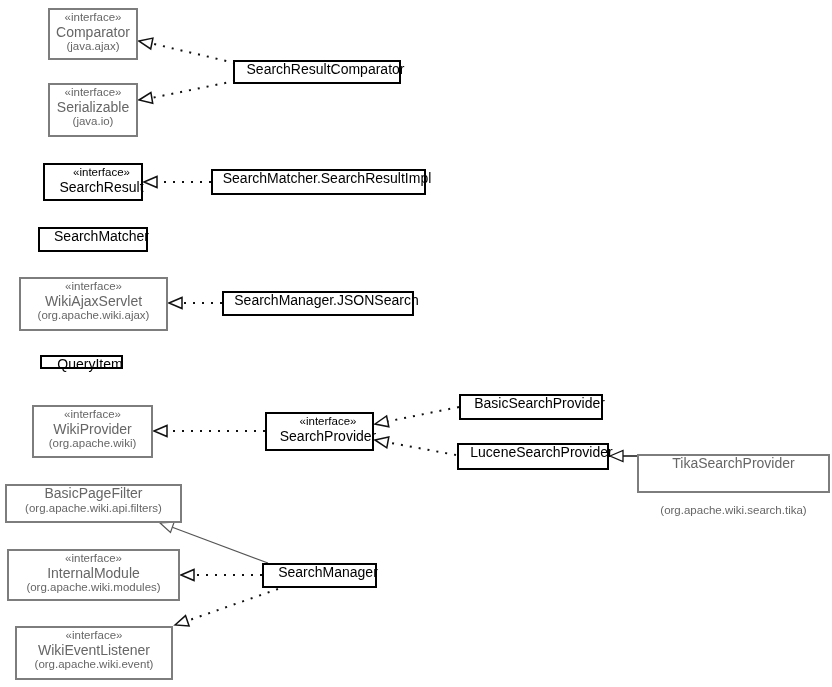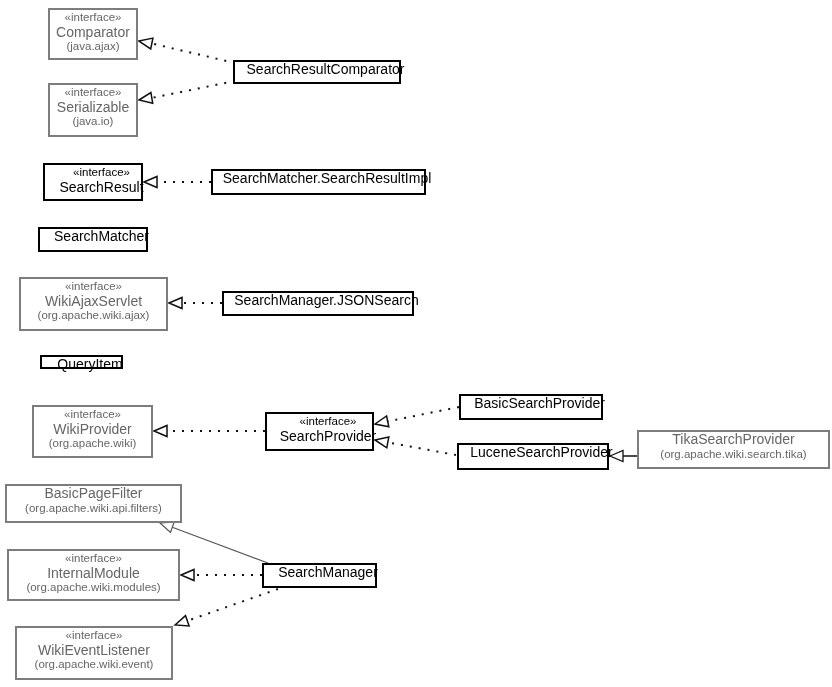--- a/index.html
+++ b/index.html
@@ -160,21 +160,21 @@
   </div>
 
   <div class="node local" style="left:459px; top:394px; width:144px; height:26px;">
     <span class="cls">BasicSearchProvider</span>
   </div>
 
   <div class="node local" style="left:457px; top:443px; width:152px; height:27px;">
     <span class="cls">LuceneSearchProvider</span>
   </div>
 
-  <div class="node external" style="left:637px; top:430px; width:193px; height:39px;">
+  <div class="node external" style="left:637px; top:454px; width:193px; height:39px;gap:32px;">
     <span class="cls">TikaSearchProvider</span>
     <span class="pkg">(org.apache.wiki.search.tika)</span>
   </div>
 
   <div class="node external" style="left:5px; top:484px; width:177px; height:39px;">
     <span class="cls">BasicPageFilter</span>
     <span class="pkg">(org.apache.wiki.api.filters)</span>
   </div>
 
   <div class="node external" style="left:7px; top:549px; width:173px; height:52px;">

